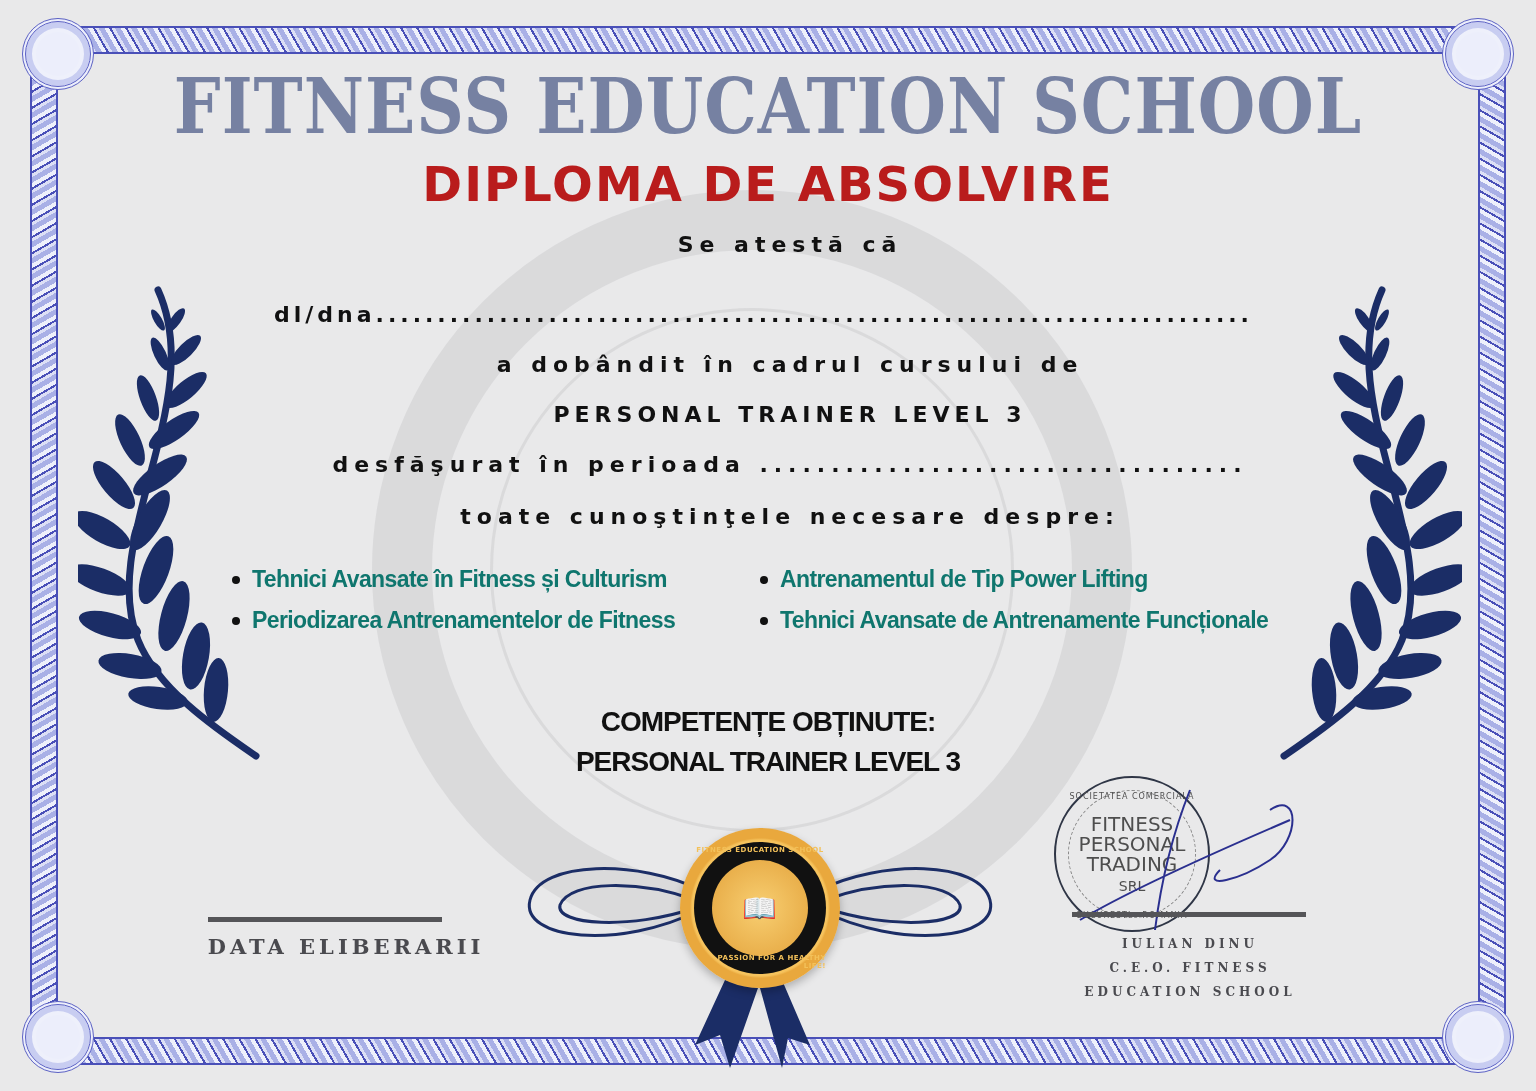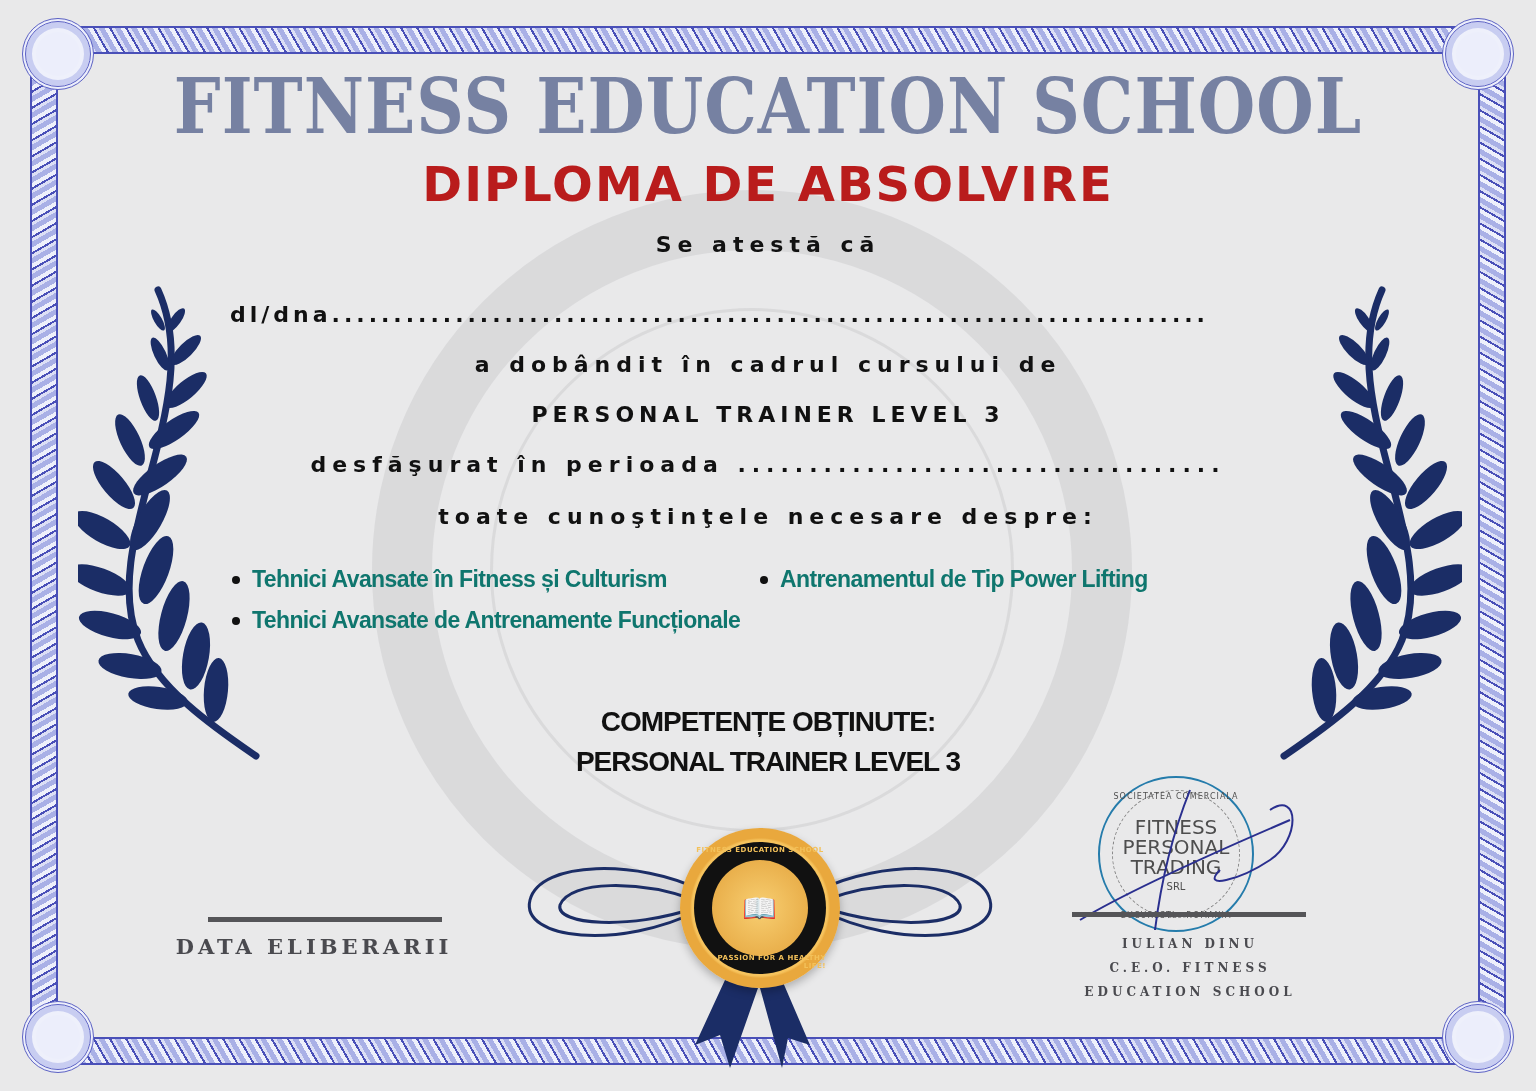--- a/index.html
+++ b/index.html
@@ -46,21 +46,21 @@
     top:62px; font-family:"DejaVu Serif", serif; font-weight:bold;
     font-size:66px; color:#7681a2; letter-spacing:1px;
     transform:scaleY(1.15); transform-origin:top;
   }
   .diploma-title {
     top:156px; font-family:"DejaVu Sans", sans-serif; font-weight:bold;
     font-size:48px; color:#b91c1c; letter-spacing:2px;
   }
   .spaced {
     font-family:"DejaVu Sans", sans-serif; font-weight:bold; color:#111;
-    font-size:22px; letter-spacing:6px;
+    font-size:22px; letter-spacing:6px;margin-left:44px;
   }
   .attest { top:232px; }
   .name-line { top:302px; left:230px; right:auto; text-align:left; letter-spacing:4px; }
   .acquired { top:352px; }
   .course { top:402px; letter-spacing:5px; }
   .period { top:452px; }
   .knowledge { top:504px; }
 
   .topics {
     position:absolute; left:228px; top:566px; width:1090px;
@@ -75,33 +75,33 @@
     top:702px; font-family:"Liberation Sans", sans-serif; font-weight:bold;
     font-size:28px; color:#111; letter-spacing:-1px; line-height:40px;
   }
 
   .sig-line { position:absolute; height:5px; background:#555558; }
   .sig-label {
     position:absolute; font-family:"DejaVu Serif", serif; font-weight:bold;
     color:#4a4a4f; letter-spacing:4px; text-align:center;
   }
   .date-line { left:208px; top:917px; width:234px; }
-  .date-label { left:164px; top:934px; width:300px; font-size:21px; }
+  .date-label { left:196px; top:934px; width:300px; font-size:21px; }
   .ceo-line { left:1072px; top:912px; width:234px; }
   .ceo-label { left:1040px; top:932px; width:300px; font-size:12px; line-height:24px; }
 
   .stamp {
-    position:absolute; left:1098px; top:776px; width:156px; height:156px;
-    border-radius:50%; border:2px solid #0369a1; box-sizing:border-box;
+    position:absolute; left:1054px; top:776px; width:156px; height:156px;
+    border-radius:50%; border:2px solid #0f172a; box-sizing:border-box;
     display:flex; flex-direction:column; align-items:center; justify-content:center;
     font-family:"DejaVu Sans", sans-serif; color:#333; opacity:0.85;
   }
   .stamp-inner { position:absolute; inset:12px; border:1px dashed #777; border-radius:50%; }
   .stamp .l1 { font-size:20px; line-height:20px; }
-  .stamp .srl { font-size:10px; margin-top:4px; }
+  .stamp .srl { font-size:14px; margin-top:4px; }
   .stamp .arc-top { position:absolute; top:14px; font-size:8px; letter-spacing:1px; }
   .stamp .arc-bot { position:absolute; bottom:10px; font-size:8px; letter-spacing:1px; }
 
   .laurel { position:absolute; }
   .laurel.left { left:78px; top:280px; }
   .laurel.right { left:1272px; top:280px; transform:scaleX(-1); }
 
   .seal-wrap { position:absolute; left:520px; top:820px; width:480px; height:260px; }
   .seal {
     position:absolute; left:160px; top:8px; width:160px; height:160px; border-radius:50%;
@@ -206,20 +206,24 @@
   <div class="topic">
     <span class="bullet"></span>
     <span>Tehnici Avansate în Fitness și Culturism</span>
   </div>
   <div class="topic">
     <span class="bullet"></span>
     <span>Antrenamentul de Tip Power Lifting</span>
   </div>
   <div class="topic">
     <span class="bullet"></span>
+    <span>Periodizarea Antrenamentelor de Fitness</span>
+  </div>
+  <div class="topic">
+    <span class="bullet"></span>
     <span>Tehnici Avansate de Antrenamente Funcționale</span>
   </div>
 </div>
 
 <div class="center competente">
   <div>COMPETENȚE OBȚINUTE:</div>
   <div>PERSONAL TRAINER LEVEL 3</div>
 </div>
 
 <div class="seal-wrap">

